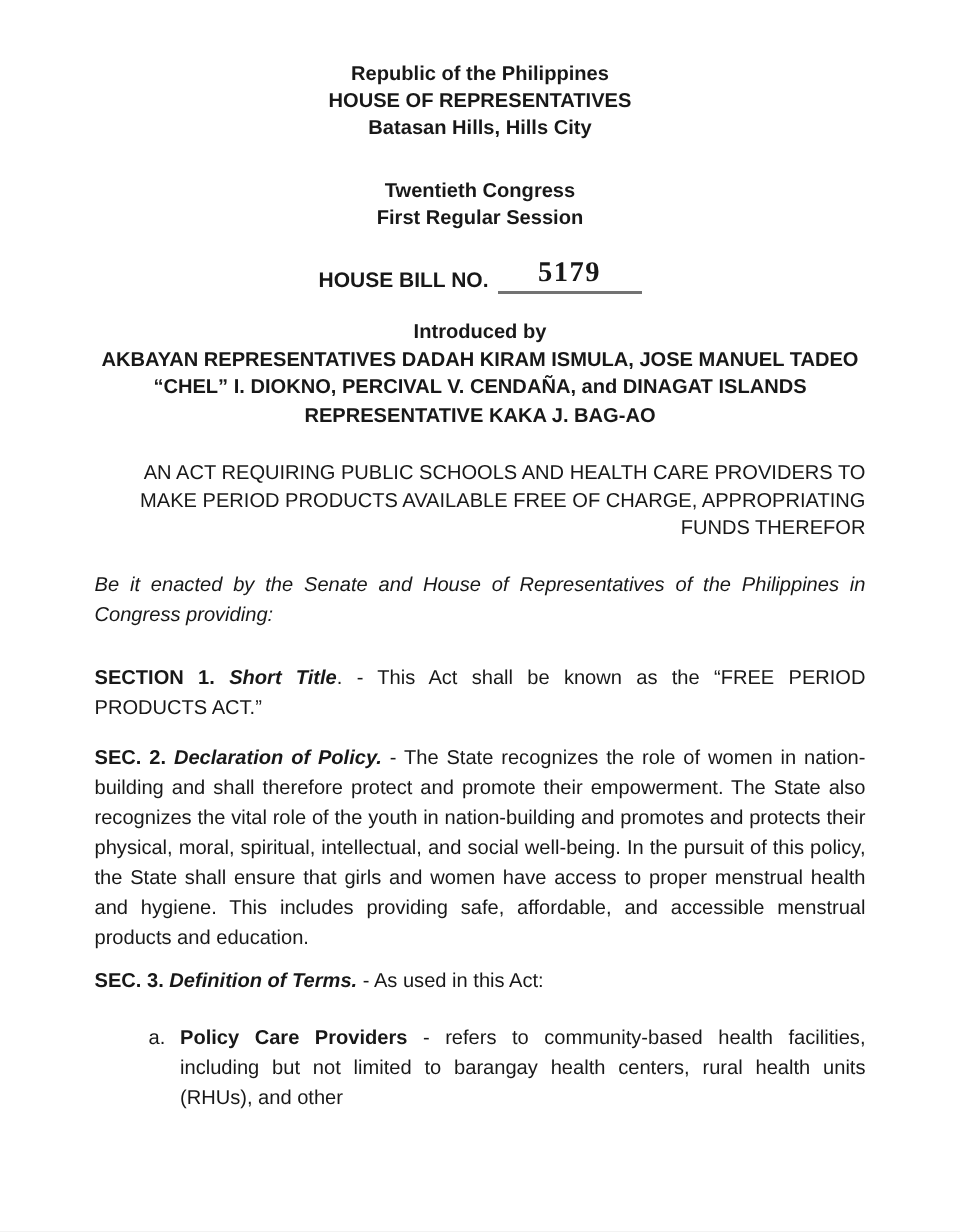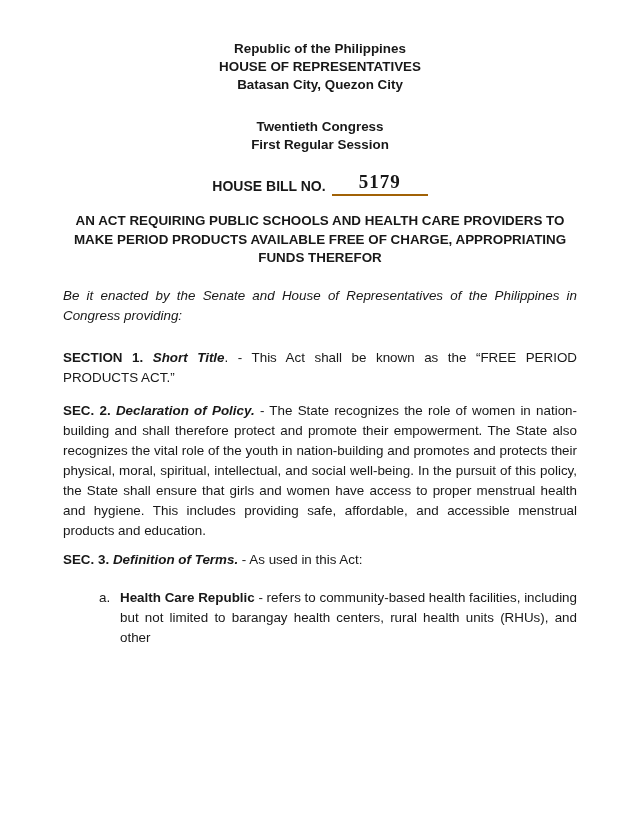--- a/index.html
+++ b/index.html
@@ -33,32 +33,32 @@
   }
   .bill-label {
     font-weight: bold;
     font-size: 14px;
     padding-bottom: 2px;
   }
   .bill-line {
     display: inline-block;
     width: 96px;
     margin-left: 6px;
-    border-bottom: 2px solid #a16207;
+    border-bottom: 2px solid #737373;
     text-align: center;
   }
   .bill-number {
     font-family: "Liberation Serif", "DejaVu Serif", serif;
     font-weight: 600;
     font-size: 19px;
     line-height: 24px;
     letter-spacing: 1px;
   }
   .introduced-block { line-height: 18.5px; margin-bottom: 20px; font-weight: bold; }
-  .act-title-block { line-height: 18.5px; margin-bottom: 18px; font-weight: bold; }
+  .act-title-block { line-height: 18.5px; margin-bottom: 18px; font-weight: normal; text-align: right; }
   .para {
     margin: 0;
     text-align: justify;
     line-height: 20px;
   }
   .enacting {
     font-style: italic;
     margin-bottom: 22px;
   }
   .section-1 { margin-bottom: 13px; }
@@ -78,46 +78,52 @@
   }
 </style>
 </head>
 <body>
 
 <div class="page">
 
   <div class="header-block center bold">
     <div>Republic of the Philippines</div>
     <div>HOUSE OF REPRESENTATIVES</div>
-    <div>Batasan City, Quezon City</div>
+    <div>Batasan Hills, Hills City</div>
   </div>
 
   <div class="session-block center bold">
     <div>Twentieth Congress</div>
     <div>First Regular Session</div>
   </div>
 
   <div class="bill-row">
     <span class="bill-label">HOUSE BILL NO.</span>
     <span class="bill-line"><span class="bill-number">5179</span></span>
   </div>
 
+  <div class="introduced-block center">
+    <div>Introduced by</div>
+    <div>AKBAYAN REPRESENTATIVES DADAH KIRAM ISMULA, JOSE MANUEL TADEO</div>
+    <div>“CHEL” I.  DIOKNO, PERCIVAL V. CENDAÑA, and DINAGAT ISLANDS</div>
+    <div>REPRESENTATIVE KAKA J. BAG-AO</div>
+  </div>
 
   <div class="act-title-block center">
     <div>AN ACT REQUIRING PUBLIC SCHOOLS AND HEALTH CARE PROVIDERS TO</div>
     <div>MAKE PERIOD PRODUCTS AVAILABLE FREE OF CHARGE, APPROPRIATING</div>
     <div>FUNDS THEREFOR</div>
   </div>
 
   <p class="para enacting">Be it enacted by the Senate and House of Representatives of the Philippines in Congress providing:</p>
 
   <p class="para section-1"><span class="bold">SECTION 1.</span> <span class="bold it">Short Title</span><span>. - This Act shall be known as the “FREE PERIOD PRODUCTS ACT.”</span></p>
 
   <p class="para section-2"><span class="bold">SEC. 2.</span> <span class="bold it">Declaration of Policy.</span><span> - The State recognizes the role of women in nation-building and shall therefore protect and promote their empowerment. The State also recognizes the vital role of the youth in nation-building and promotes and protects their physical, moral, spiritual, intellectual, and social well-being. In the pursuit of this policy, the State shall ensure that girls and women have access to proper menstrual health and hygiene. This includes providing safe, affordable, and accessible menstrual products and education.</span></p>
 
   <p class="para section-3"><span class="bold">SEC. 3.</span> <span class="bold it">Definition of Terms.</span><span> - As used in this Act:</span></p>
 
   <div class="def-item">
     <span class="def-marker">a.</span>
-    <p class="para"><span class="bold">Health Care Republic</span><span> - refers to community-based health facilities, including but not limited to barangay health centers, rural health units (RHUs), and other</span></p>
+    <p class="para"><span class="bold">Policy Care Providers</span><span> - refers to community-based health facilities, including but not limited to barangay health centers, rural health units (RHUs), and other</span></p>
   </div>
 
 </div>
 
 </body></html>

